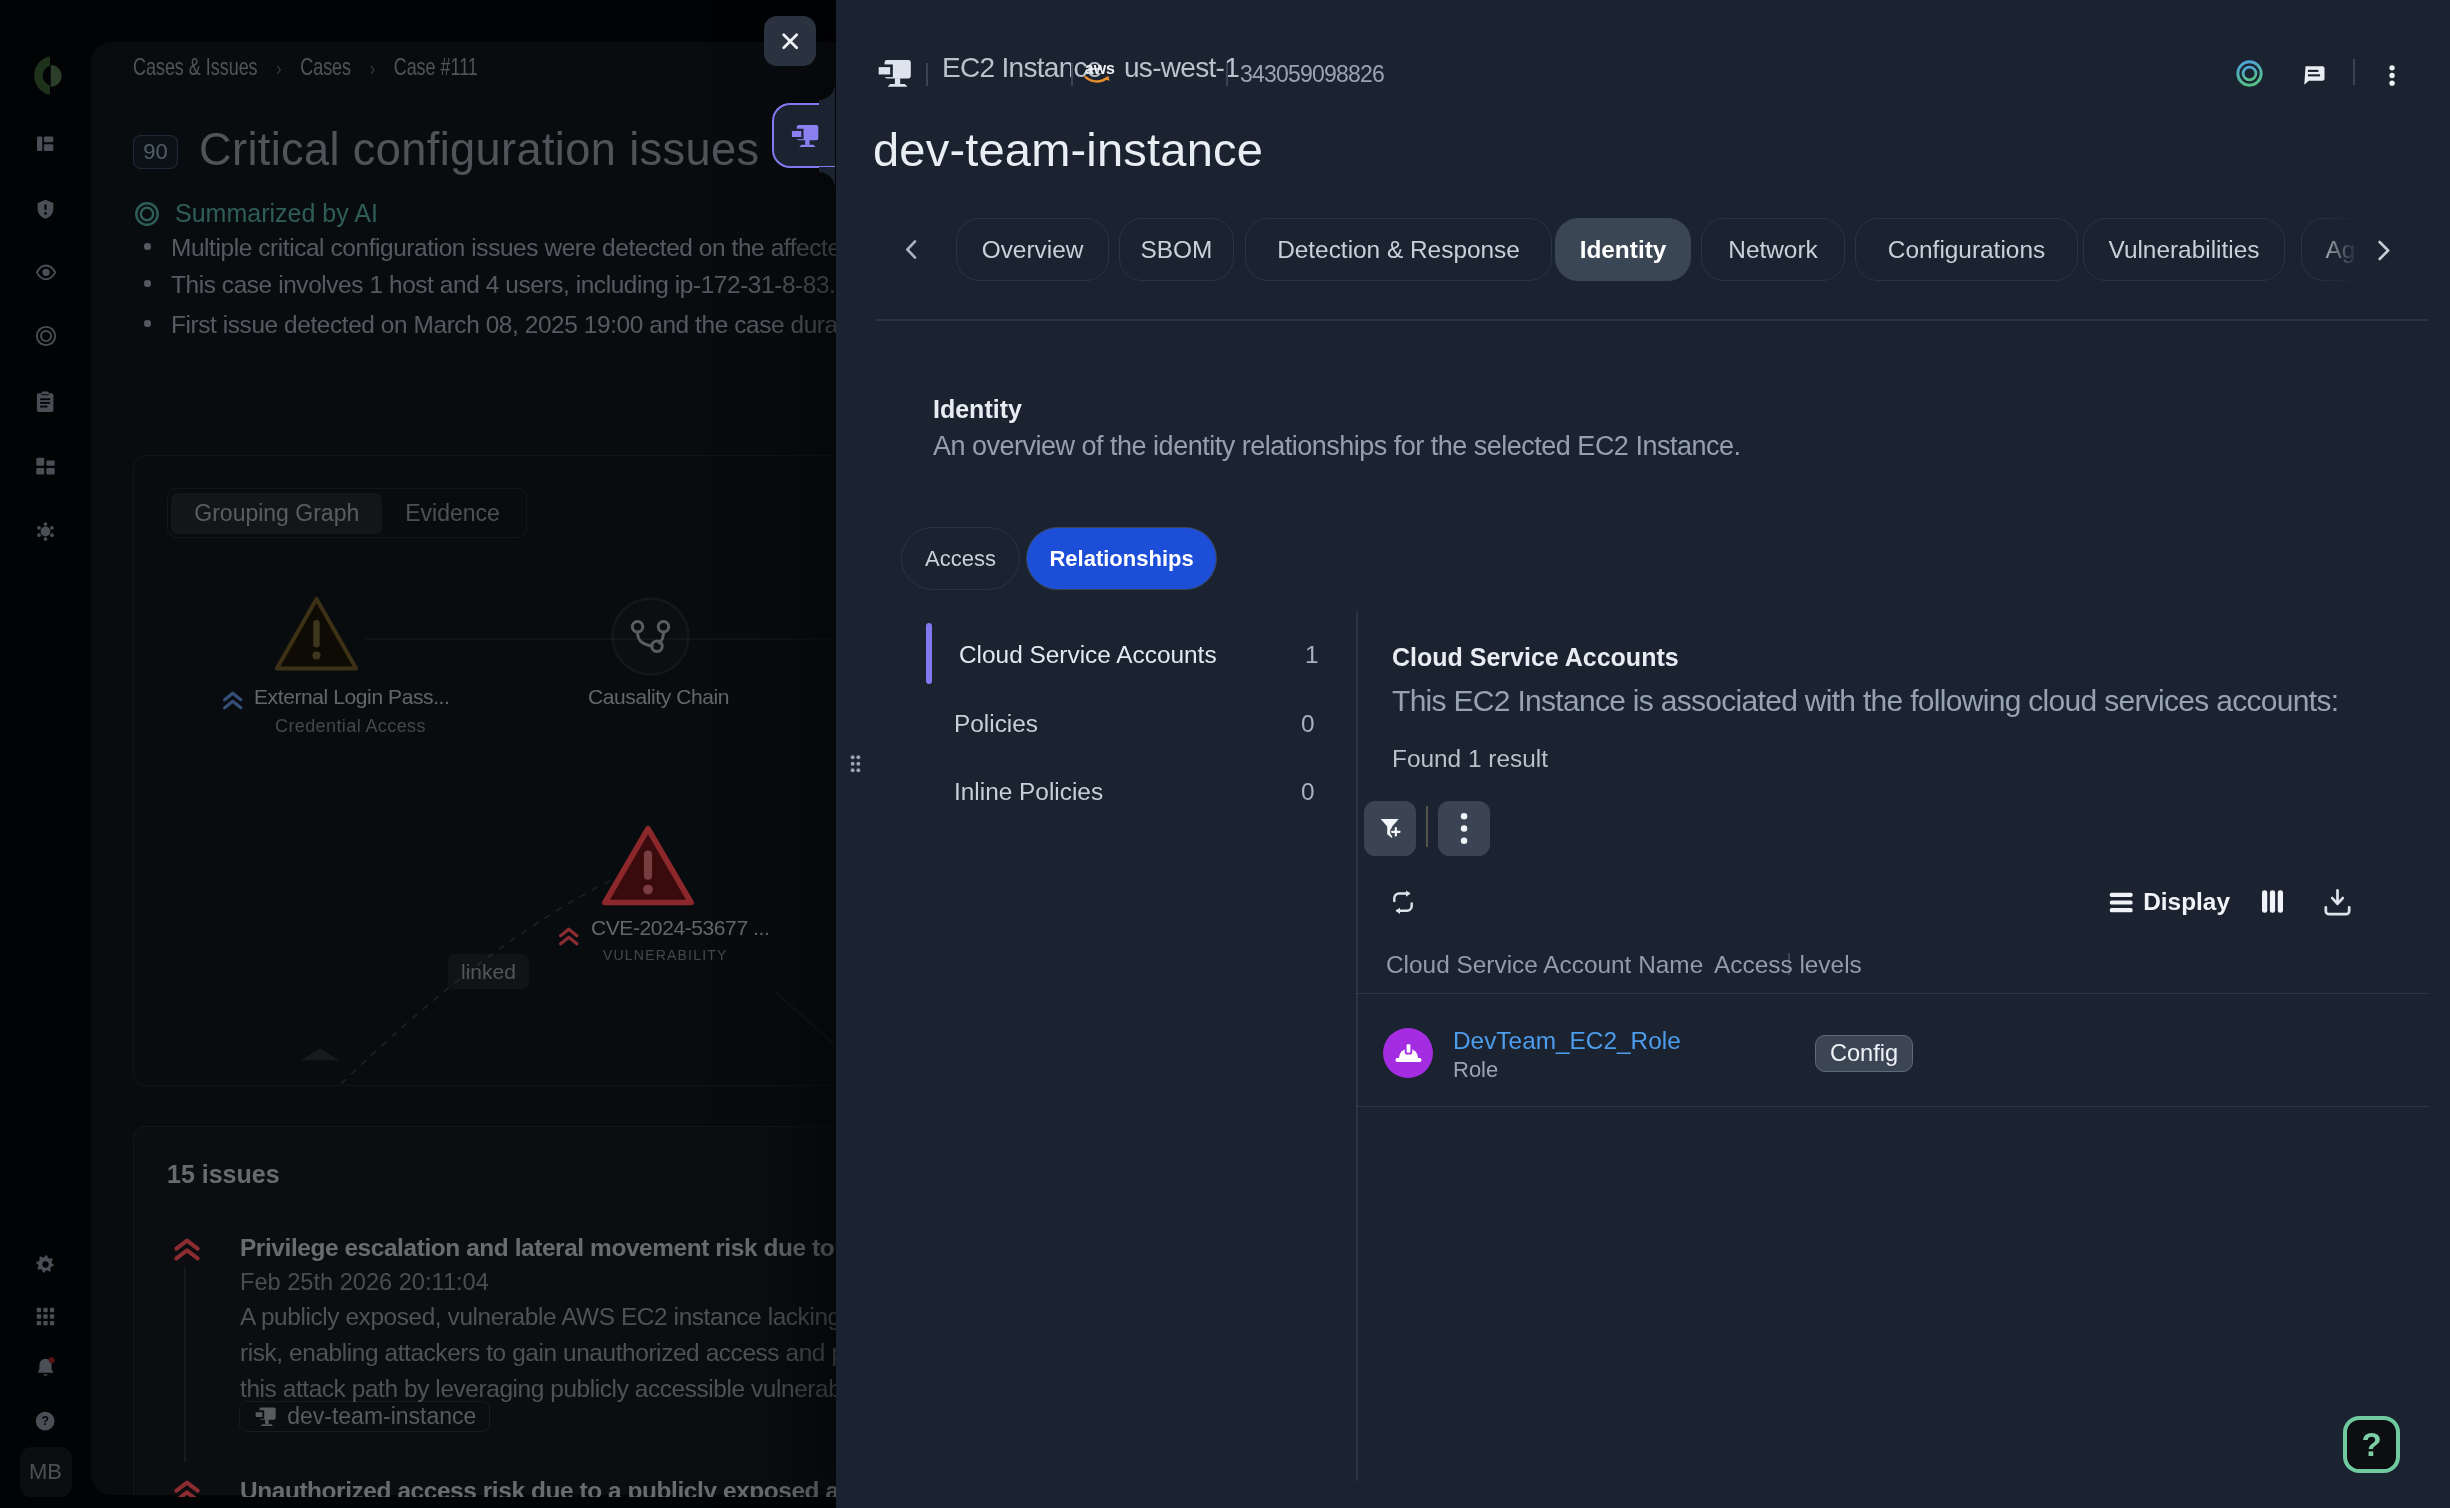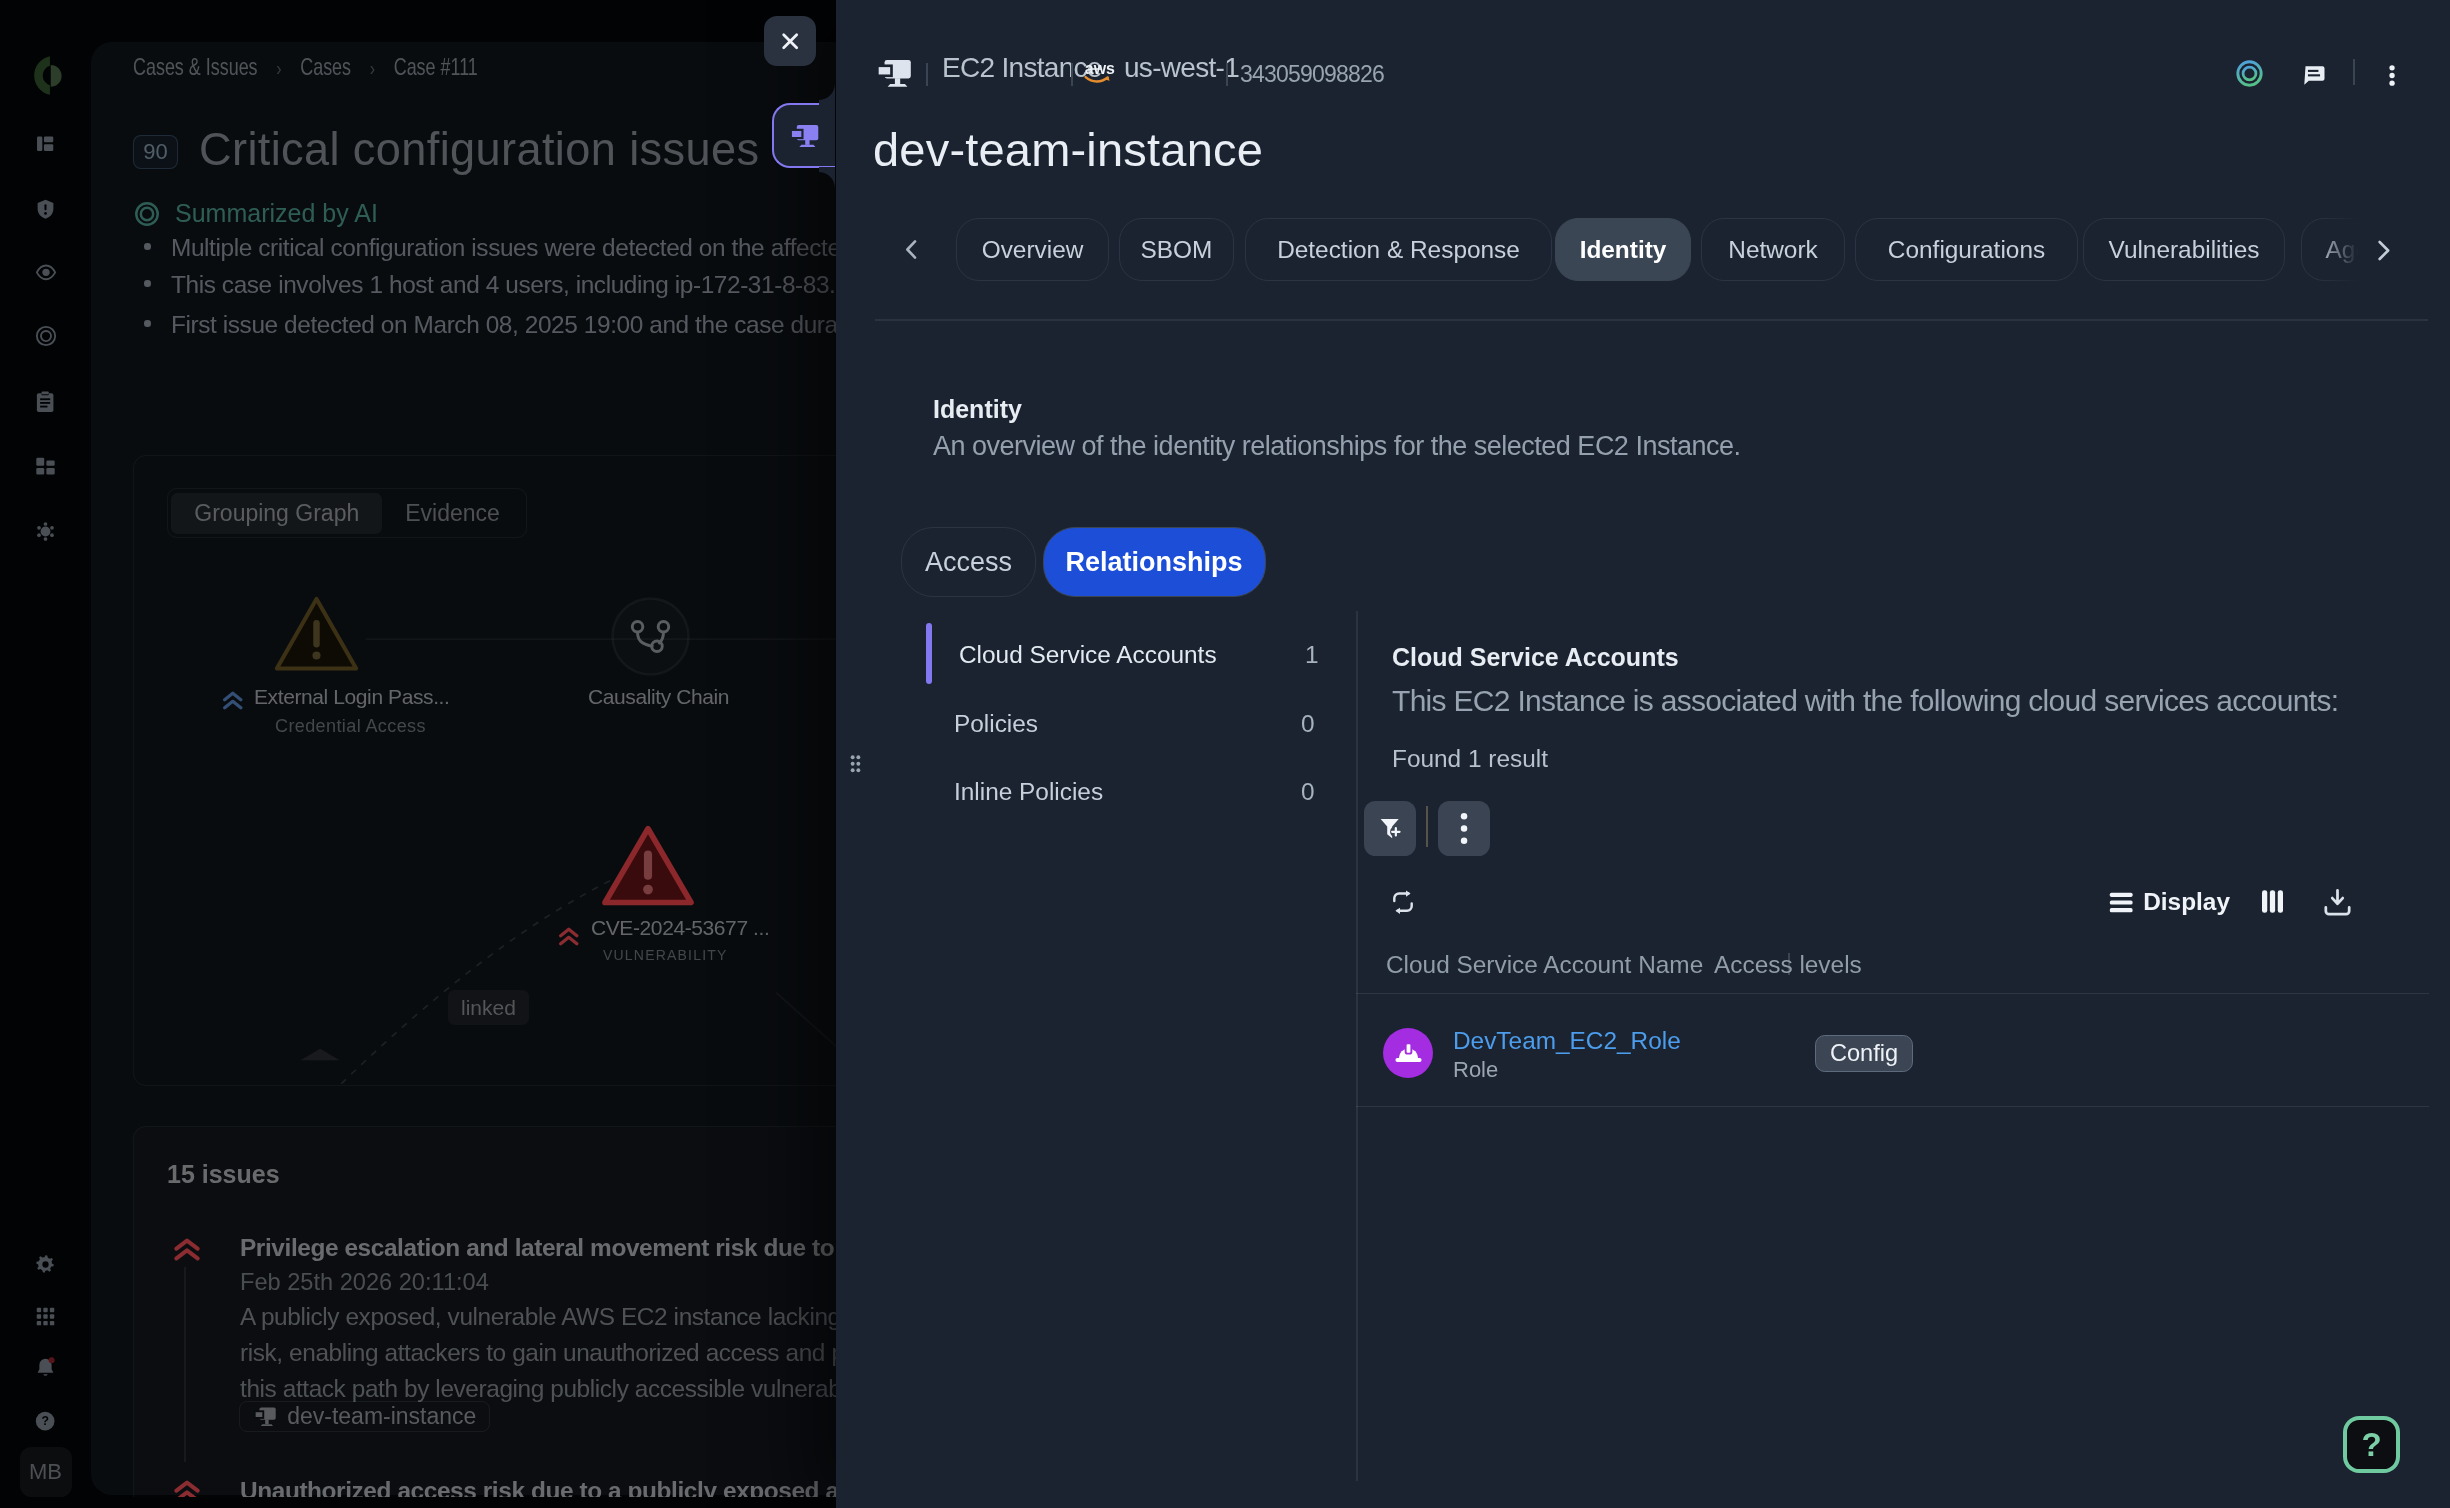--- a/index.html
+++ b/index.html
@@ -24,21 +24,21 @@
   #graphcard { position:absolute; left:133px; top:455px; width:1544px; height:631px;
     border:1.6px solid rgba(255,255,255,0.07); border-radius:13px; }
   .toggle { position:absolute; left:33px; top:32px; height:50px; border:1.6px solid rgba(255,255,255,0.08);
     border-radius:9.8px; display:flex; align-items:center; padding:3.3px; }
   .toggle .seg { height:41px; display:flex; align-items:center; padding:0 23px; font-size:23px; color:#a4a8ac; }
   .toggle .seg.on { background:rgba(255,255,255,0.08); border-radius:6.5px; }
   .toggle .seg.off { color:#8d9196; }
   .nodelabel { position:absolute; font-size:21px; letter-spacing:-0.4px; color:#b5b9bd; white-space:nowrap; }
   .nodesub { position:absolute; font-size:18px; color:#7b8186; letter-spacing:0.4px; white-space:nowrap; }
   .linked { position:absolute; left:314px; top:498px; background:rgba(255,255,255,0.06); color:#979b9f;
-    font-size:21px; padding:5.7px 13px; border-radius:6.5px;margin-top:36px; }
+    font-size:21px; padding:5.7px 13px; border-radius:6.5px; }
   
   #issuecard { position:absolute; left:133px; top:1126px; width:1544px; height:488px;
     border:1.6px solid rgba(255,255,255,0.07); border-radius:13px; background:rgba(255,255,255,0.012); }
   .i15 { position:absolute; left:33px; top:33px; font-size:25px; font-weight:bold; color:#c0c2c4; }
   .ichev { position:absolute; left:40px; width:26px; height:23px; }
   .ititle { position:absolute; left:106px; font-size:24.4px; font-weight:bold; color:#bfc4c8; white-space:nowrap; letter-spacing:-0.4px; }
   .idate { position:absolute; left:106px; font-size:23.6px; color:#868c92; }
   .ipar { position:absolute; left:106px; font-size:24.4px; color:#90959b; line-height:36px; white-space:nowrap; letter-spacing:-0.4px; }
   .ichip { position:absolute; left:105px; top:274px; height:31px; border:1.6px solid rgba(255,255,255,0.11);
     border-radius:8.1px; display:flex; align-items:center; gap:9.8px; padding:0 13px; color:#a1a5aa; font-size:23px; }
@@ -65,22 +65,22 @@
   .tab { position:absolute; top:218px; height:63px; border:1.6px solid #2b3442; border-radius:23px; color:#c7d1db; font-size:24.4px;
     display:flex; align-items:center; justify-content:center; }
   .tab.sel { background:#3b4654; border-color:#3b4654; color:#fff; font-weight:bold; }
   #tabfade { position:absolute; left:2315px; top:210px; width:135px; height:80px;
     background:linear-gradient(90deg, rgba(27,35,48,0), #1b2330 32%); }
   #hr1 { position:absolute; left:875px; top:319px; width:1553px; height:1.6px; background:#2b3340; }
   
   .secttl { position:absolute; left:933px; top:395px; font-size:25px; font-weight:bold; color:#e8edf3; }
   .secdesc { position:absolute; left:933px; top:431px; font-size:27px; letter-spacing:-0.5px; color:#95a0ae; }
   .pillrow { position:absolute; left:901px; top:527px; display:flex; gap:6.5px; }
-  .pill2 { height:70px; border-radius:32px; display:flex; align-items:center; padding:0 23px;
-    font-size:27px; color:#c7d1db; border:1.6px solid #2b3442; }
+  .pill2 { height:63px; border-radius:32px; display:flex; align-items:center; padding:0 23px;
+    font-size:22px; color:#c7d1db; border:1.6px solid #2b3442; }
   .pill2.sel { background:#1d4ed8; border-color:#3b4654; color:#fff; font-weight:bold; padding:0 22px; }
   
   #selbar { position:absolute; left:926px; top:623px; width:5.7px; height:61px; background:#8478f0; border-radius:3.3px; }
   .litem { position:absolute; font-size:24.4px; white-space:nowrap; }
   .lcount { position:absolute; font-size:24.4px; color:#a7b2bf; }
   #vdiv { position:absolute; left:1356px; top:611px; width:1.6px; height:870px; background:#2b3340; }
   
   .r-h { position:absolute; left:1392px; top:643px; font-size:25px; font-weight:bold; color:#e8edf3; }
   .r-d { position:absolute; left:1392px; top:684px; font-size:30px; letter-spacing:-0.7px; color:#97a3b0; }
   .r-f { position:absolute; left:1392px; top:745px; font-size:24.4px; color:#b7c2cd; }

